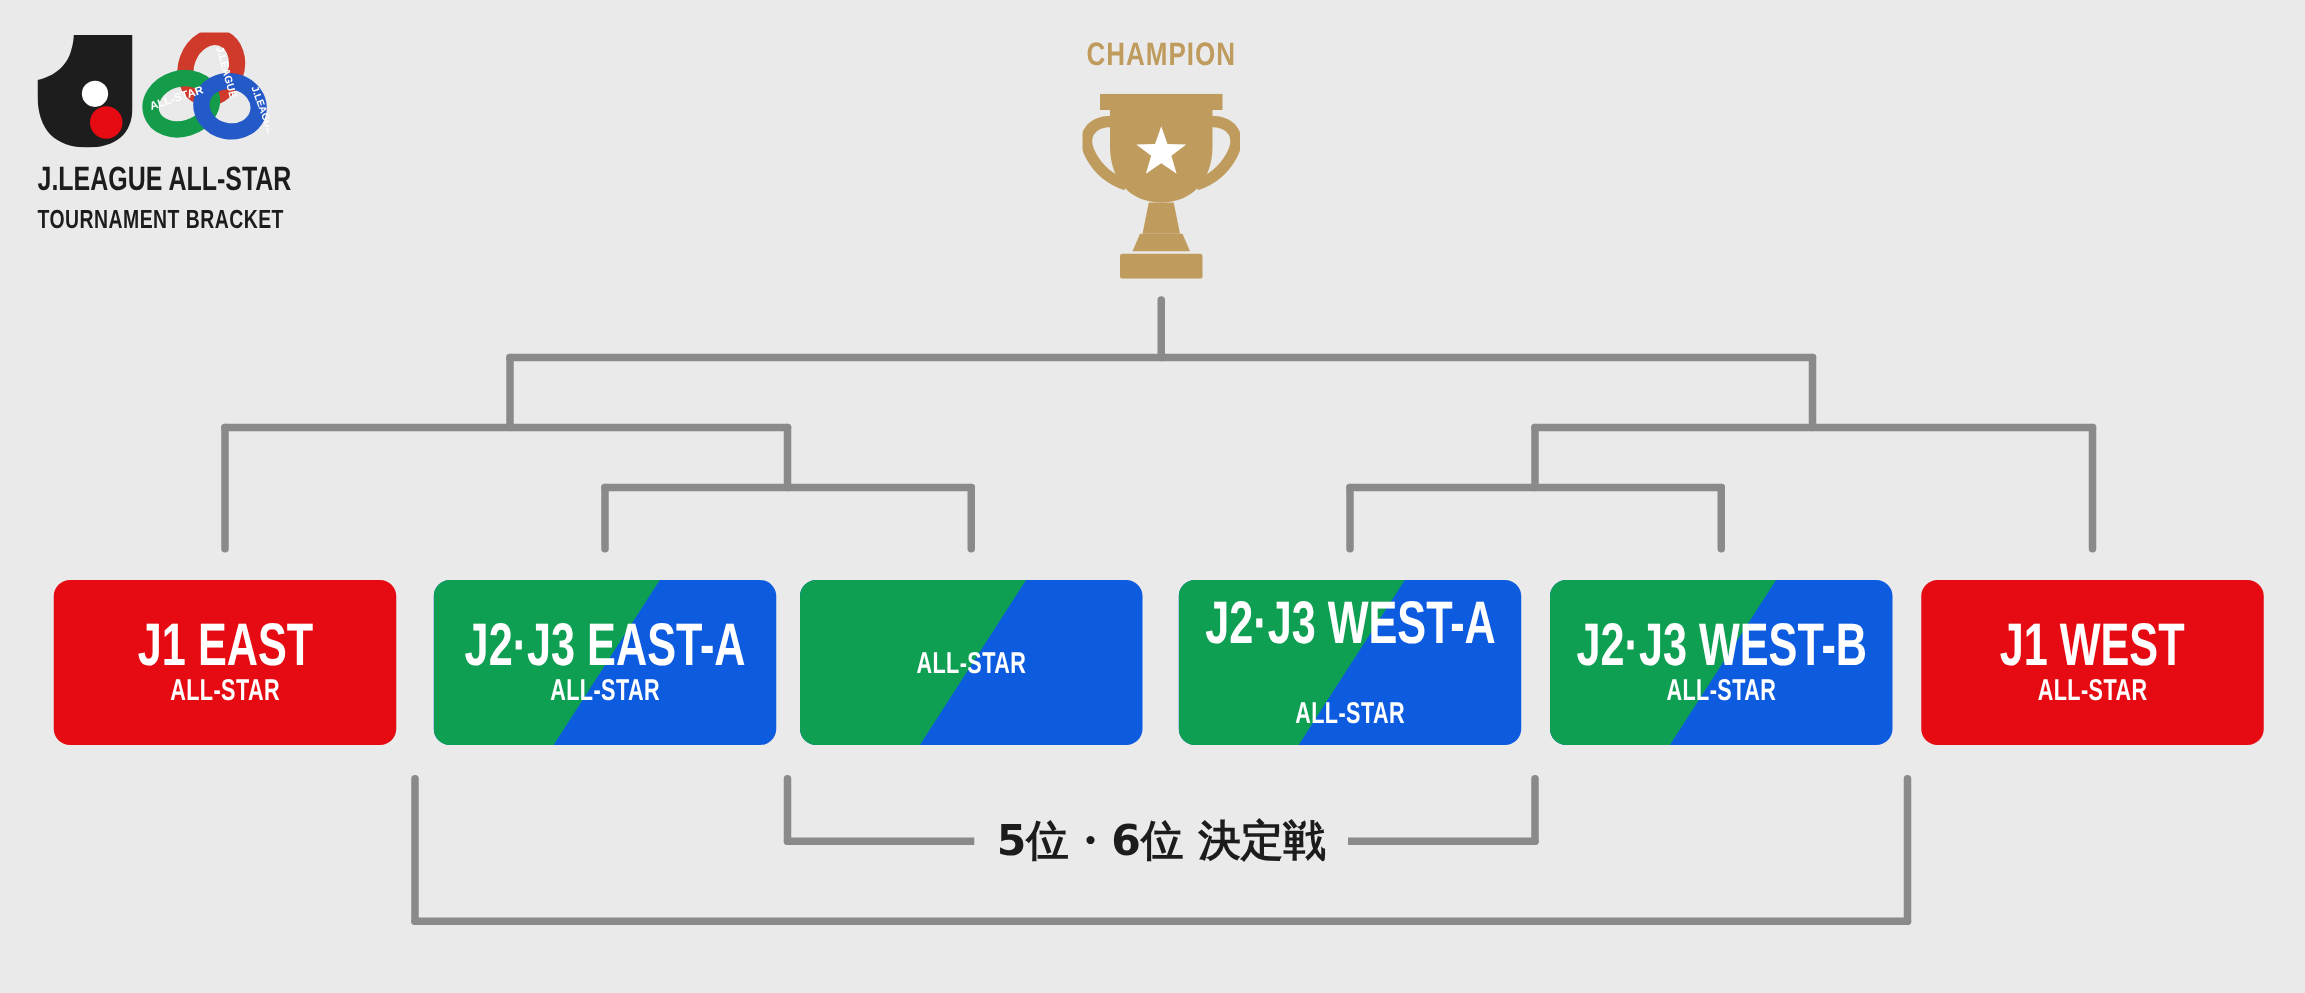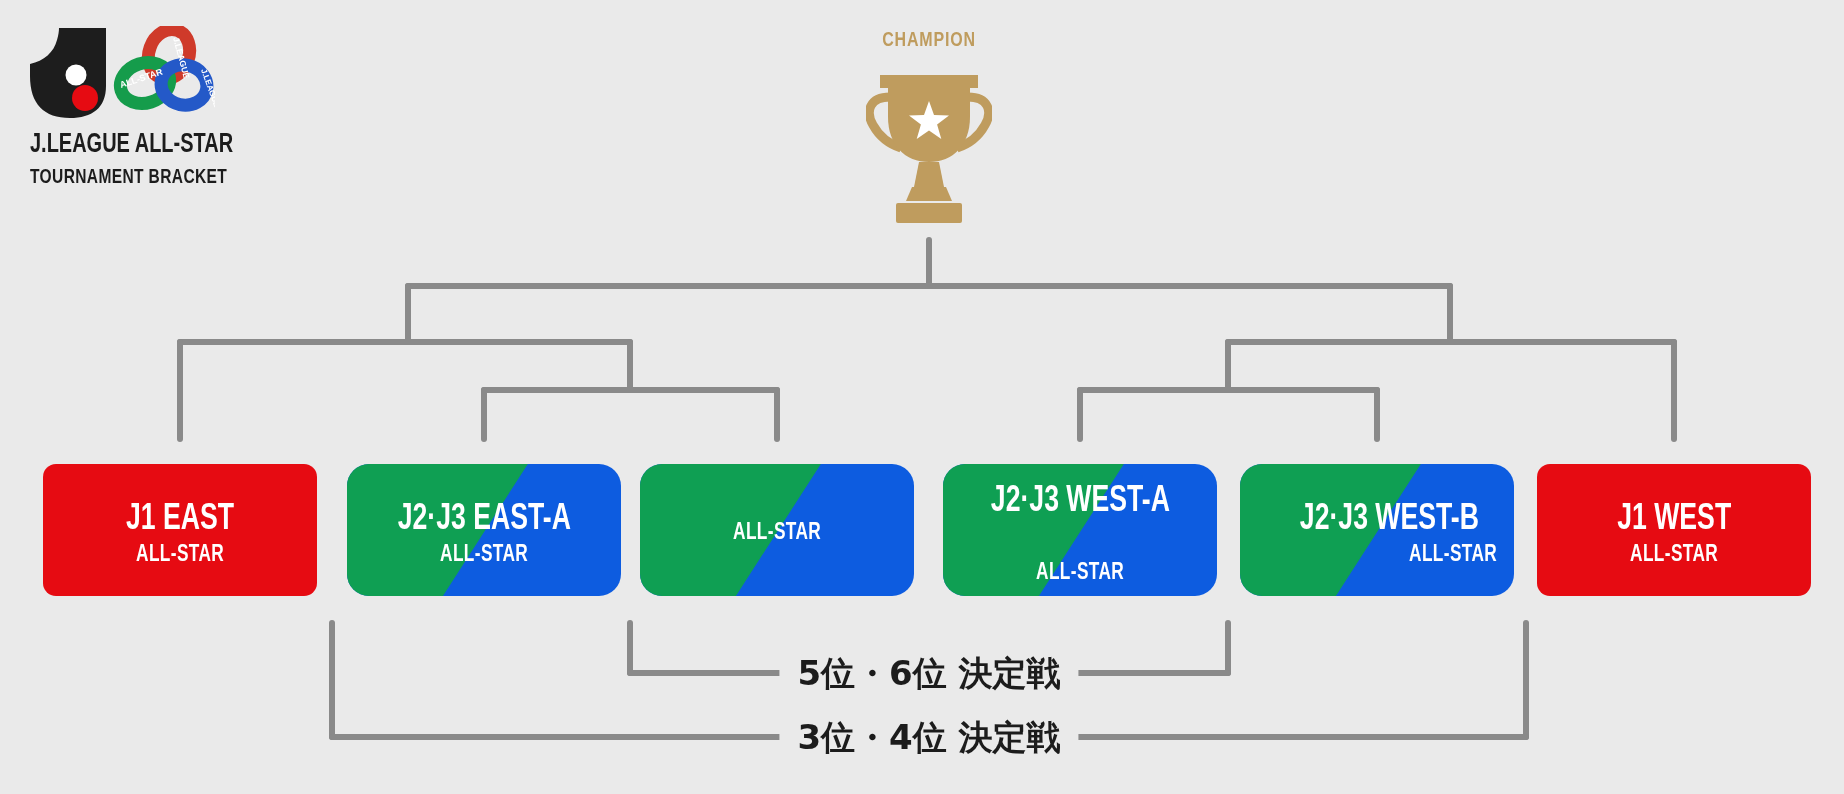--- a/index.html
+++ b/index.html
@@ -15,32 +15,32 @@
   .hl{height:6px;}
   .vl{width:6px;}
 
   
   #logo-block{position:absolute;left:0;top:0;}
   .logo-title{position:absolute;left:30px;top:128px;font-size:27px;font-weight:bold;color:var(--text_black);white-space:nowrap;}
   .logo-sub{position:absolute;left:30px;top:164px;font-size:21px;font-weight:bold;color:var(--text_black);letter-spacing:.5px;white-space:nowrap;}
   .condL{display:inline-block;transform:scaleX(.74);transform-origin:left center;}
 
   
-  .champion-wrap{position:absolute;left:929px;top:28px;transform:translateX(-50%);color:var(--gold);font-size:20px;font-weight:bold;white-space:nowrap;}
+  .champion-wrap{position:absolute;left:929px;top:28px;transform:translateX(-50%);color:var(--gold);font-size:26px;font-weight:bold;white-space:nowrap;}
   .condC{display:inline-block;transform:scaleX(.8);transform-origin:center;letter-spacing:1px;}
   .trophy{position:absolute;left:866px;top:75px;}
 
   
   .team-box{position:absolute;top:464px;width:274px;height:132px;border-radius:13px;overflow:hidden;
     display:flex;flex-direction:column;align-items:center;justify-content:center;color:var(--text_white);}
   .team-box.j1{background:var(--j1_red);}
-  .team-box.j2j3{background:var(--j3_blue);border-radius:22px;}
+  .team-box.j2j3{background:var(--j3_blue);}
   .split-green{position:absolute;inset:0;background:var(--j2_green);
     clip-path:polygon(0 0,66% 0,35% 100%,0 100%);}
-  .team-name{position:relative;font-size:37px;font-weight:bold;line-height:44px;white-space:nowrap;}
+  .team-name{position:relative;font-size:48px;font-weight:bold;line-height:44px;white-space:nowrap;}
   .team-sub{position:relative;font-size:24px;font-weight:bold;line-height:24px;margin-top:2px;white-space:nowrap;letter-spacing:.5px;}
   .condT{display:inline-block;transform:scaleX(.72);transform-origin:center;}
 
   
   .match-label{position:absolute;transform:translateX(-50%);background:var(--background);
     padding:0 18px;font-size:34px;font-weight:bold;line-height:44px;color:var(--text_black);
     white-space:nowrap;font-family:"DejaVu Sans","Liberation Sans",sans-serif;}
 </style>
 </head>
 <body>
@@ -109,33 +109,32 @@
   </div>
   <div class="team-box j2j3" style="left:640px;">
     <div class="split-green"></div>
     <div class="team-sub"><span class="condT">ALL-STAR</span></div>
   </div>
   <div class="team-box j2j3" style="left:943px;gap:36px;">
     <div class="split-green"></div>
     <div class="team-name"><span class="condT">J2·J3 WEST-A</span></div>
     <div class="team-sub"><span class="condT">ALL-STAR</span></div>
   </div>
-  <div class="team-box j2j3" style="left:1240px;align-items:flex-end;">
+  <div class="team-box j2j3" style="left:1240px;">
     <div class="split-green"></div>
     <div class="team-name"><span class="condT">J2·J3 WEST-B</span></div>
     <div class="team-sub"><span class="condT">ALL-STAR</span></div>
   </div>
   <div class="team-box j1" style="left:1537px;">
     <div class="team-name"><span class="condT">J1 WEST</span></div>
     <div class="team-sub"><span class="condT">ALL-STAR</span></div>
   </div>
 
   <div class="vl" style="left:627px;top:620px;height:56px;"></div>
   <div class="vl" style="left:1225px;top:620px;height:56px;"></div>
   <div class="hl" style="left:627px;top:670px;width:604px;"></div>
   <div class="match-label" style="left:929px;top:651px;">5位・6位 決定戦</div>
 
   <div class="vl" style="left:329px;top:620px;height:120px;"></div>
   <div class="vl" style="left:1523px;top:620px;height:120px;"></div>
   <div class="hl" style="left:329px;top:734px;width:1200px;"></div>
-  <div class="match-label" style="left:929px;top:715px;">3位・4位 決定戦</div>
 
 </div>
 
 </body></html>

